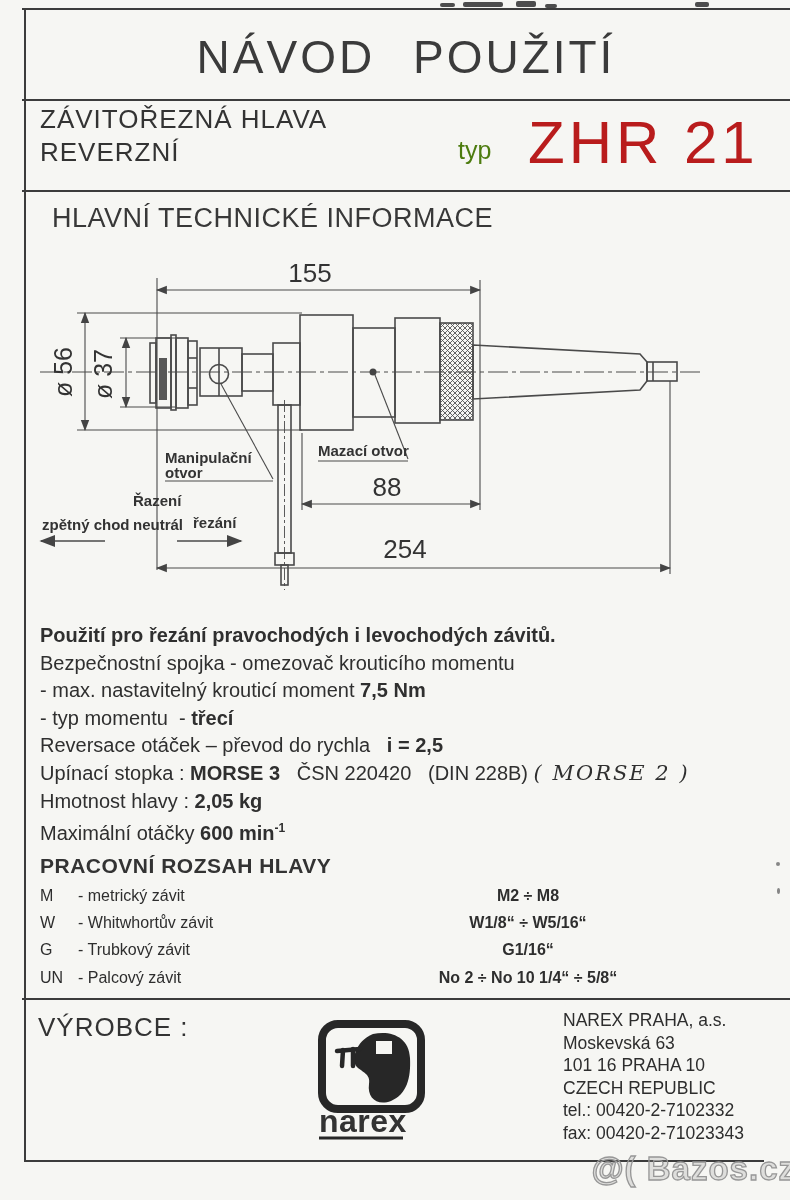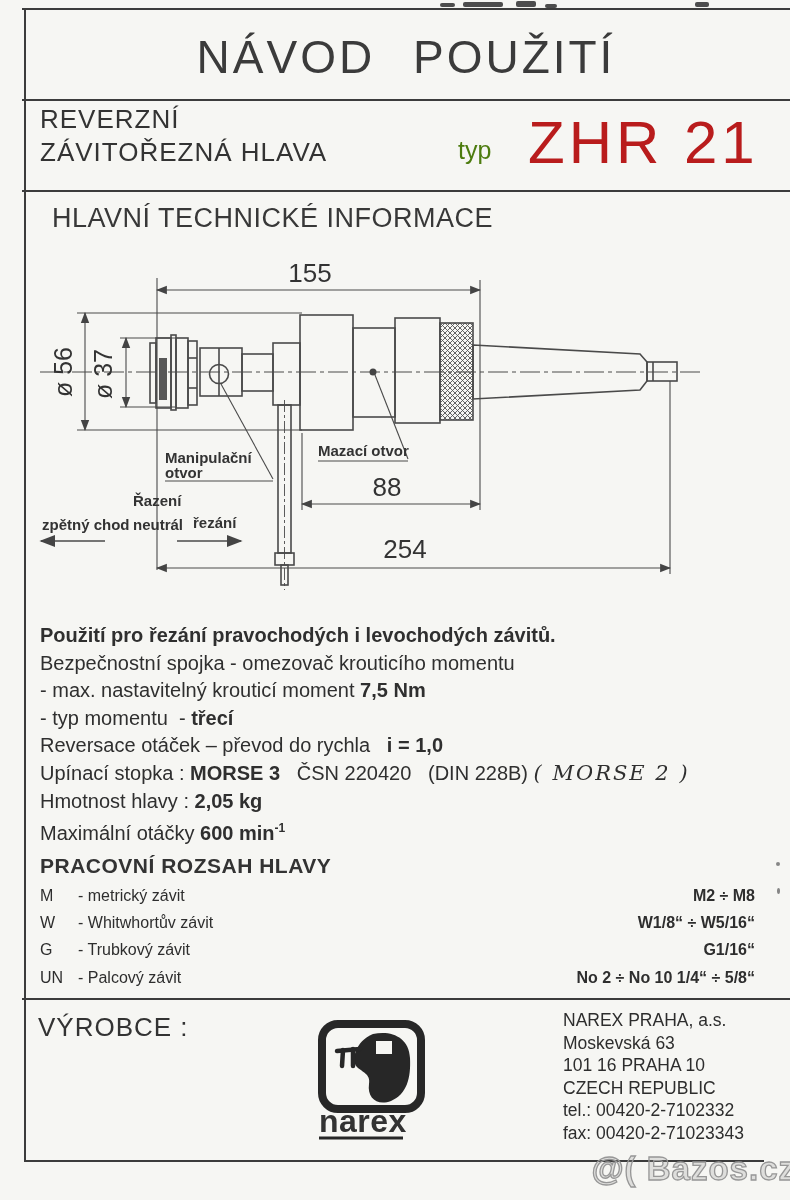--- a/index.html
+++ b/index.html
@@ -27,21 +27,21 @@
   .specs{position:absolute; left:40px; top:622px; width:730px; font-size:20px; line-height:27.6px; color:#2f2f2f;}
   .spec-line{white-space:pre-wrap;}
   .b{font-weight:bold;}
   .hand{font-family:"DejaVu Serif", serif; font-style:italic; font-size:21px; letter-spacing:2px;}
   .sup{font-size:12px; vertical-align:8px; font-weight:bold;}
 
   .range{position:absolute; left:40px; top:854px; width:720px;}
   .range-heading{font-size:21px; font-weight:bold; letter-spacing:.5px; color:#333; margin-bottom:9px;}
   .range-row{position:relative; height:27.2px; font-size:16px;}
   .range-code{display:inline-block; width:38px;}
-  .range-value{position:absolute; left:275px; width:440px; text-align:right; font-weight:bold; white-space:nowrap;}
+  .range-value{position:absolute; left:268px; width:440px; text-align:center; font-weight:bold; white-space:nowrap;}
 
   .manufacturer-label{position:absolute; left:38px; top:1012px; font-size:26px; letter-spacing:1px; color:#333;}
   .logo{position:absolute; left:315px; top:1020px;}
   .address{position:absolute; left:563px; top:1009px; width:230px; font-size:17.5px; line-height:22.6px; color:#2d2d2d; white-space:nowrap;}
 
   .watermark{
     position:absolute; right:-6px; top:1150px; font-size:33px; font-weight:bold; letter-spacing:1px;
     color:rgba(150,150,150,0.25); -webkit-text-stroke:1.3px #979797; white-space:nowrap;
   }
   svg text{fill:#333; font-family:"Liberation Sans", sans-serif;}
@@ -62,22 +62,22 @@
   <div class="hline" style="left:22px;top:8px;width:768px;"></div>
   <div class="vline" style="left:24px;top:8px;height:1154px;"></div>
   <div class="hline" style="left:22px;top:99px;width:768px;"></div>
   <div class="hline" style="left:22px;top:190px;width:768px;"></div>
   <div class="hline" style="left:22px;top:998px;width:768px;"></div>
   <div class="hline" style="left:24px;top:1160px;width:740px;"></div>
 
   <div class="title">NÁVOD POUŽITÍ</div>
 
   <div class="product">
+    <div>ZÁVITOŘEZNÁ HLAVA</div>
     <div>REVERZNÍ</div>
-    <div>ZÁVITOŘEZNÁ HLAVA</div>
   </div>
   <div class="type-label">typ</div>
   <div class="type-value">ZHR 21</div>
 
   <div class="section-heading">HLAVNÍ TECHNICKÉ INFORMACE</div>
 
   <svg class="drawing" width="760" height="352" viewBox="0 0 760 352">
     <defs>
       <marker id="ar" viewBox="0 0 10 10" refX="9" refY="5" markerWidth="10" markerHeight="10" orient="auto-start-reverse">
         <path d="M0,1.2 L10,5 L0,8.8 z" fill="#444"></path>
@@ -161,21 +161,21 @@
     <text x="17" y="282" font-size="15" font-weight="bold">zpětný chod</text>
     <text x="108" y="282" font-size="15" font-weight="bold">neutrál</text>
     <text x="168" y="280" font-size="15" font-weight="bold">řezání</text>
   </svg>
 
   <div class="specs">
     <div class="spec-line b">Použití pro řezání pravochodých i levochodých závitů.</div>
     <div class="spec-line">Bezpečnostní spojka - omezovač krouticího momentu</div>
     <div class="spec-line"><span>- max. nastavitelný krouticí moment </span><span class="b">7,5 Nm</span></div>
     <div class="spec-line"><span>- typ momentu  - </span><span class="b">třecí</span></div>
-    <div class="spec-line"><span>Reversace otáček – převod do rychla   </span><span class="b">i = 1,0</span></div>
+    <div class="spec-line"><span>Reversace otáček – převod do rychla   </span><span class="b">i = 2,5</span></div>
     <div class="spec-line"><span>Upínací stopka : </span><span class="b">MORSE 3</span><span>   ČSN 220420   (DIN 228B) </span><span class="hand">( MORSE 2 )</span></div>
     <div class="spec-line"><span>Hmotnost hlavy : </span><span class="b">2,05 kg</span></div>
     <div class="spec-line"><span>Maximální otáčky </span><span class="b">600 min</span><span class="sup">-1</span></div>
   </div>
 
   <div class="range">
     <div class="range-heading">PRACOVNÍ ROZSAH HLAVY</div>
     <div class="range-row">
       <span class="range-code">M</span><span>- metrický závit</span>
       <span class="range-value">M2 ÷ M8</span>

